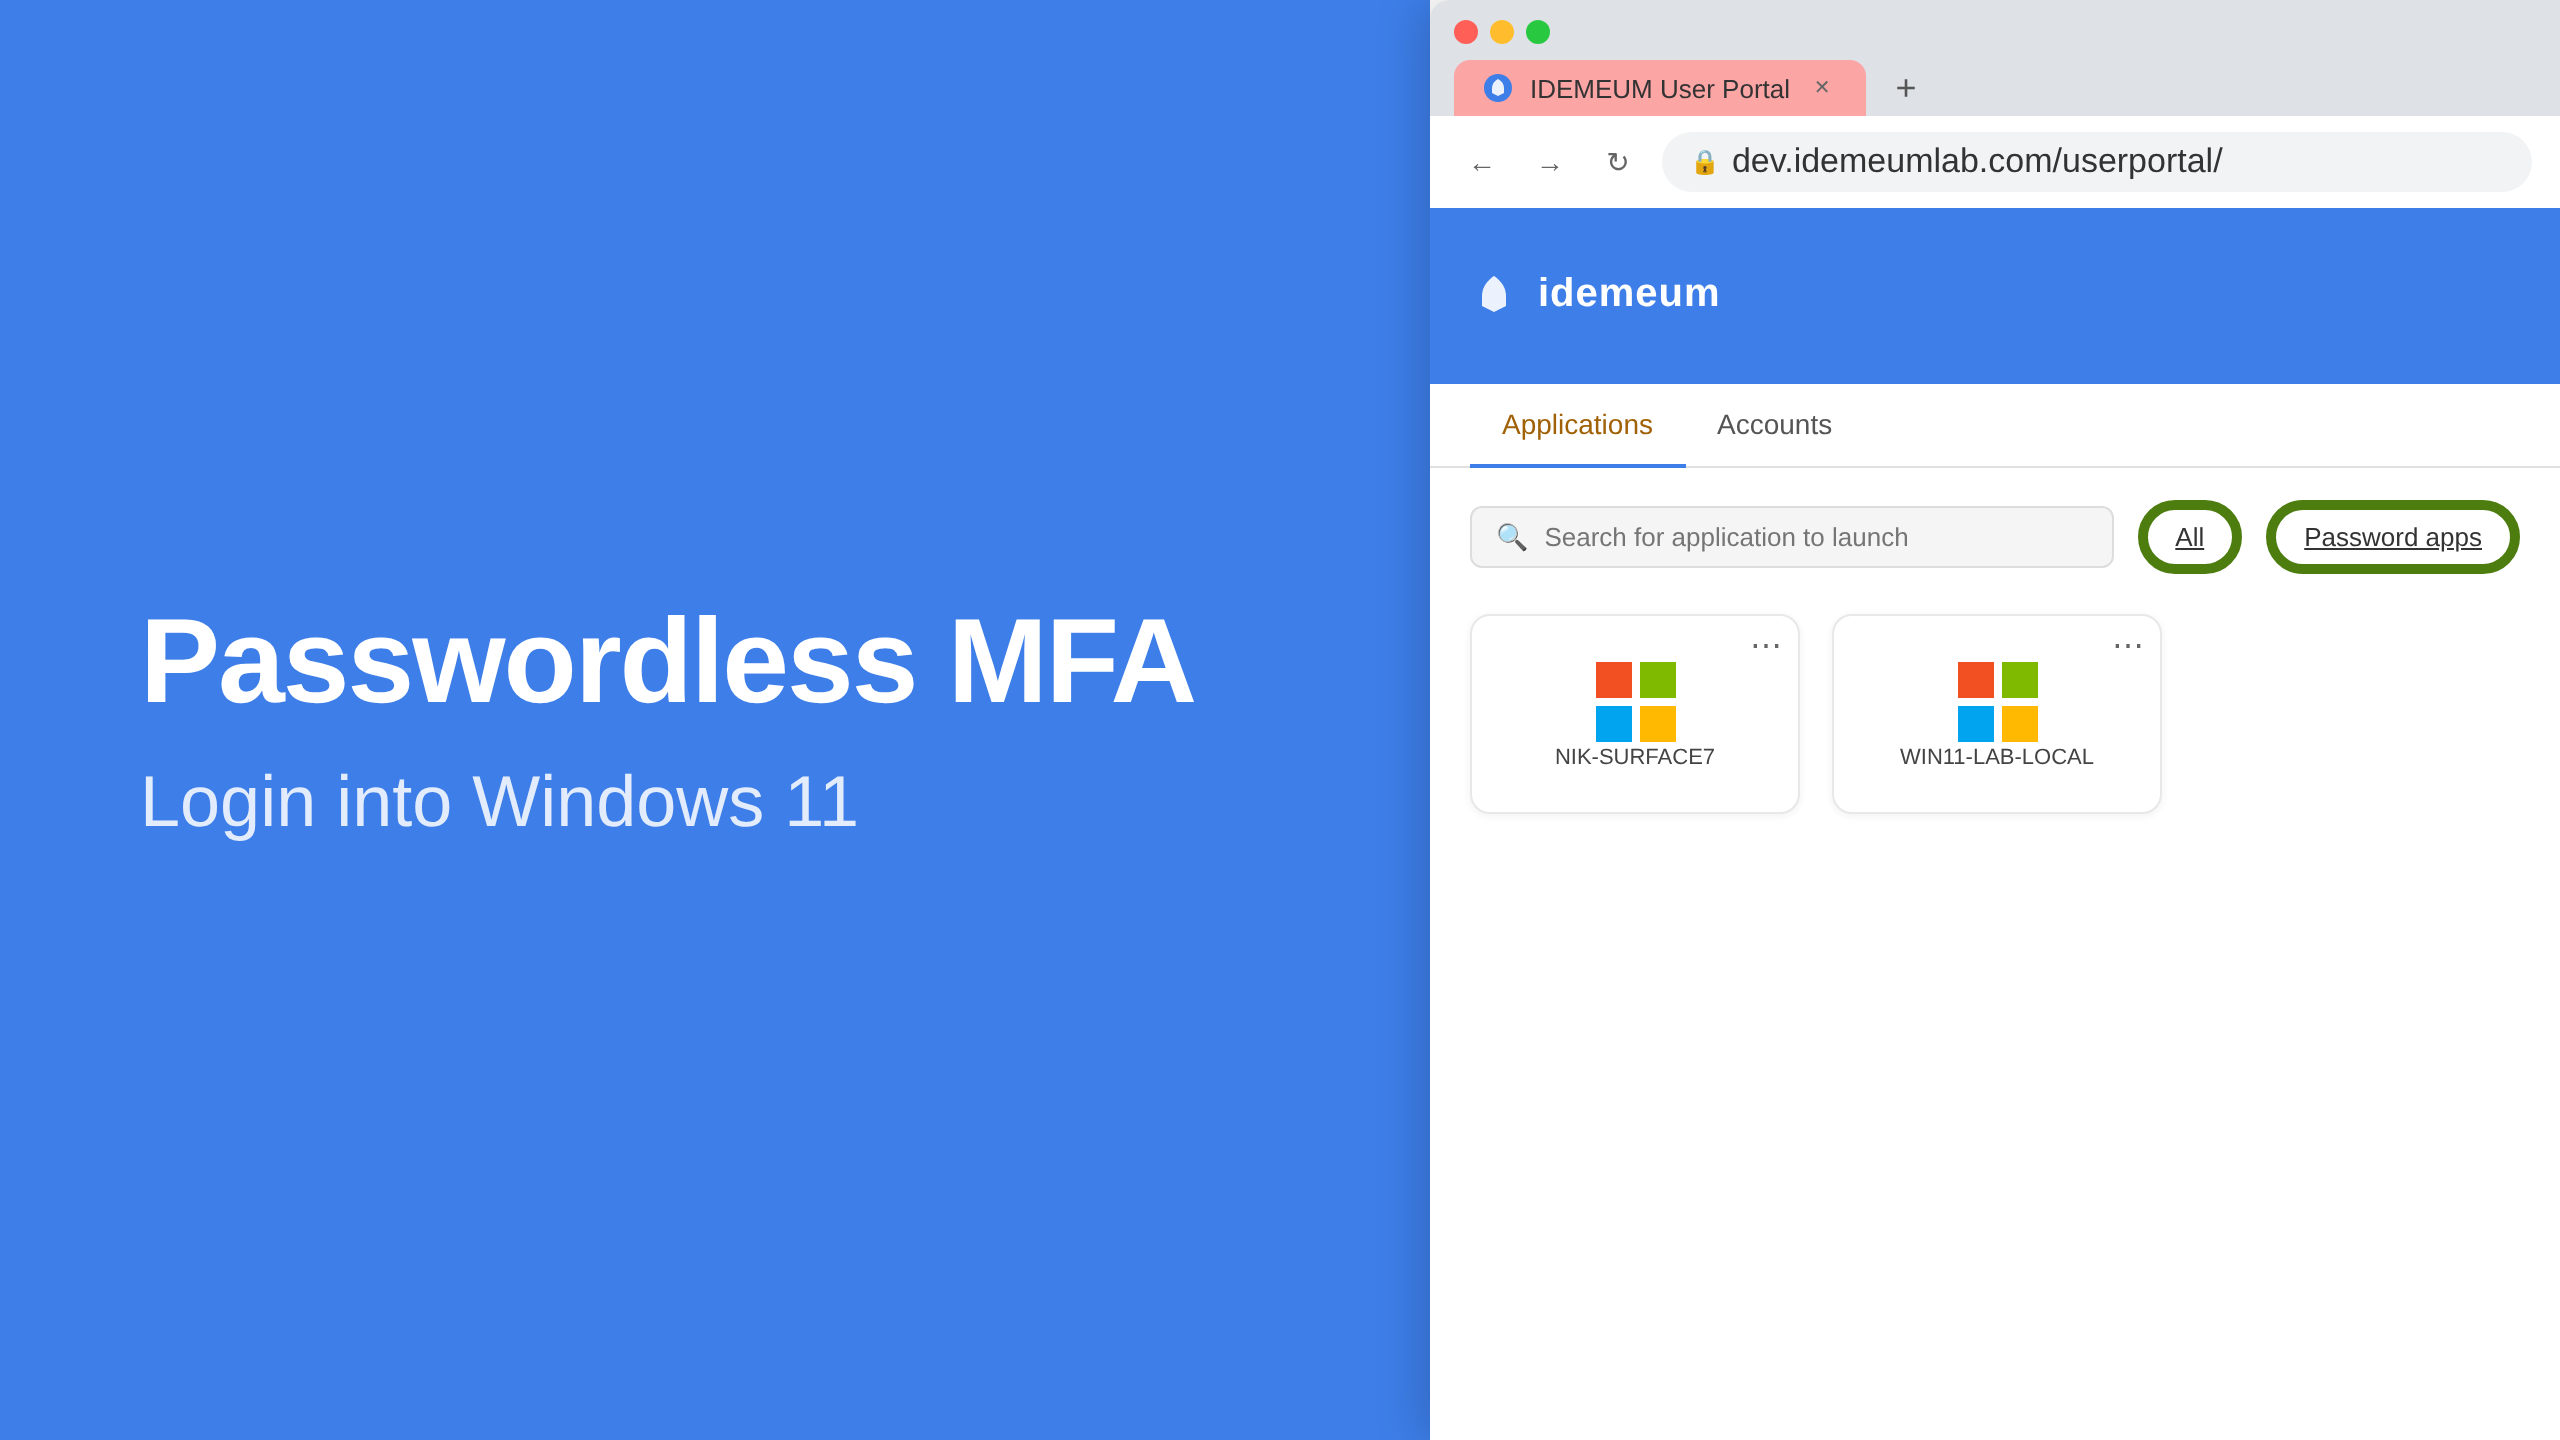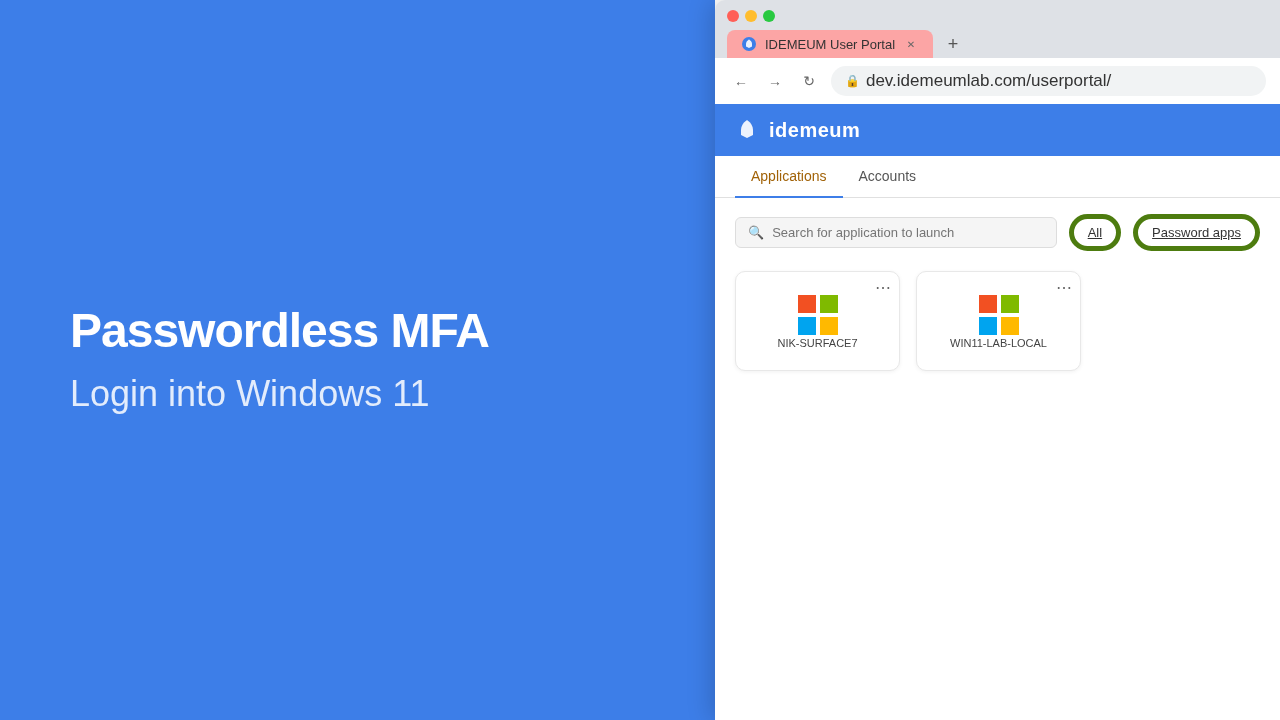--- a/index.html
+++ b/index.html
@@ -16,21 +16,21 @@
       width: 715px;
       height: 720px;
       background: #3d7ee8;
       display: flex;
       flex-direction: column;
       justify-content: center;
       padding: 60px 70px;
       flex-shrink: 0;
     }
     .left-panel h1 {
-      font-size: 48px;
+      font-size: 60px;
       font-weight: 800;
       color: #ffffff;
       line-height: 1.1;
       letter-spacing: -1px;
     }
     .left-panel p {
       font-size: 36px;
       font-weight: 400;
       color: rgba(255,255,255,0.85);
       margin-top: 16px;
@@ -170,23 +170,22 @@
       background: #ffffff;
       flex: 1;
       display: flex;
       flex-direction: column;
       overflow: hidden;
     }
 
     
     .app-header {
       background: #3d7ee8;
-      padding: 14px 20px;
-      display: flex;
-      align-items: center;
+      padding: 32px 20px;
+      display: flex;
       gap: 10px;
       flex-shrink: 0;
     }
     .app-logo-icon {
       font-size: 22px;
       color: #fff;
     }
     .app-title {
       font-size: 20px;
       font-weight: 600;

